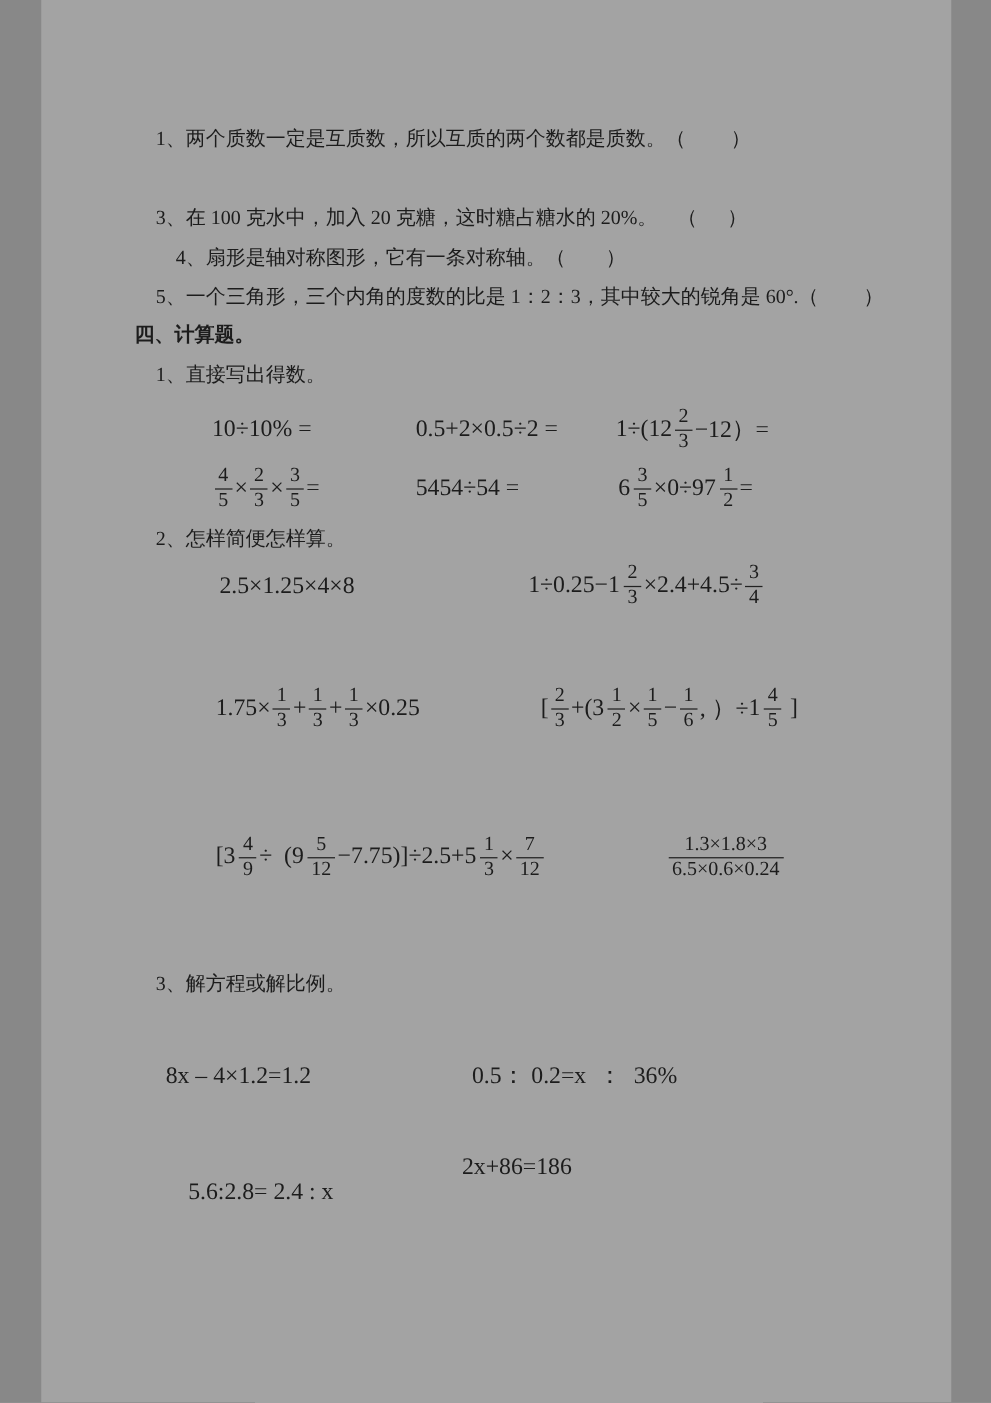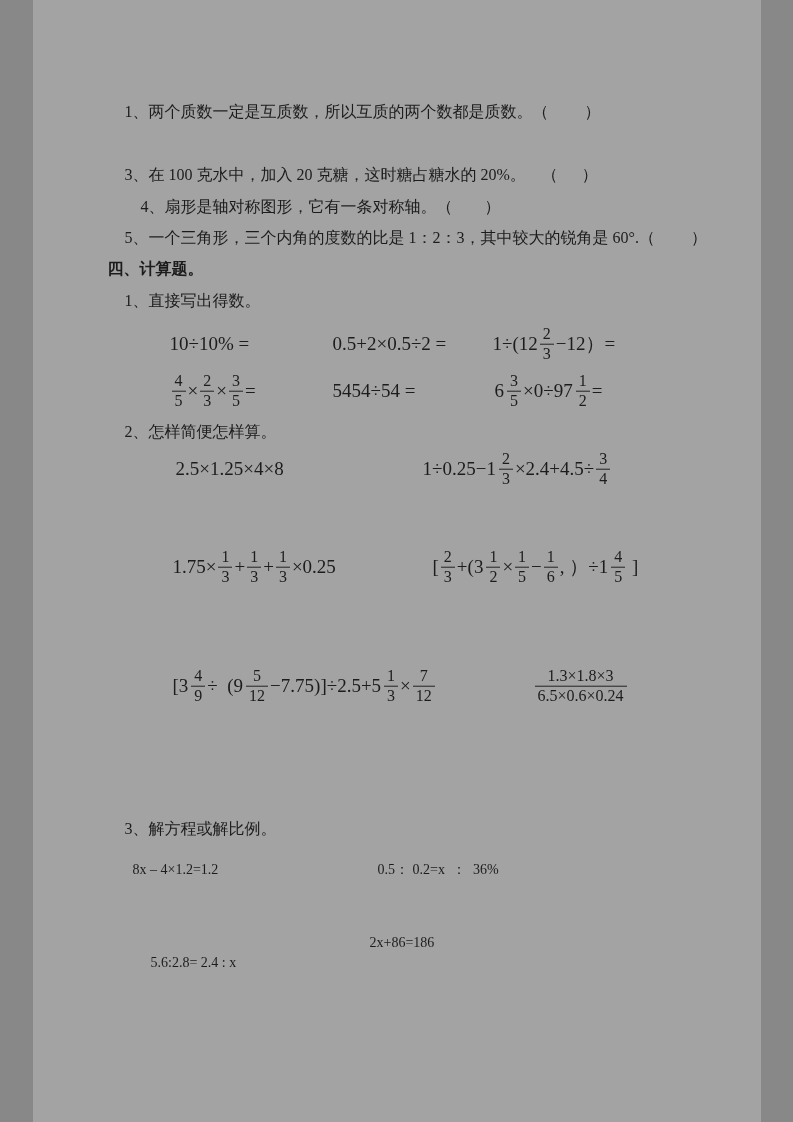--- a/index.html
+++ b/index.html
@@ -15,23 +15,22 @@
   .line{
     position:absolute;
     white-space:pre;
     font-size:16px;
     line-height:1.2;
   }
   .bold{font-weight:bold;}
   .eq{
     position:absolute;
     white-space:pre;
-    font-size:14px;
+    font-size:19px;
     line-height:1.1;
-    margin-top:11px;
   }
   .expr{
     position:absolute;
     display:flex;
     align-items:center;
     white-space:pre;
     font-size:19px;
     transform:translateY(-50%);
   }
   .expr .mtx{white-space:pre;}
@@ -74,20 +73,20 @@
 
   <div class="expr" style="left:143px;top:469px"><span class="mtx">2.5×1.25×4×8</span></div>
   <div class="expr" style="left:390px;top:469px"><span class="mtx">1÷0.25−</span><span class="whole">1</span><span class="frac"><span class="num">2</span><span class="den">3</span></span><span class="mtx">×2.4+4.5÷</span><span class="frac"><span class="num">3</span><span class="den">4</span></span></div>
 
   <div class="expr" style="left:140px;top:567px"><span class="mtx">1.75×</span><span class="frac"><span class="num">1</span><span class="den">3</span></span><span class="mtx">+</span><span class="frac"><span class="num">1</span><span class="den">3</span></span><span class="mtx">+</span><span class="frac"><span class="num">1</span><span class="den">3</span></span><span class="mtx">×0.25</span></div>
   <div class="expr" style="left:400px;top:567px"><span class="mtx">[</span><span class="frac"><span class="num">2</span><span class="den">3</span></span><span class="mtx">+(</span><span class="whole">3</span><span class="frac"><span class="num">1</span><span class="den">2</span></span><span class="mtx">×</span><span class="frac"><span class="num">1</span><span class="den">5</span></span><span class="mtx">−</span><span class="frac"><span class="num">1</span><span class="den">6</span></span><span class="mtx">, ）÷</span><span class="whole">1</span><span class="frac"><span class="num">4</span><span class="den">5</span></span><span class="mtx"> ]</span></div>
 
   <div class="expr" style="left:140px;top:686px"><span class="mtx">[</span><span class="whole">3</span><span class="frac"><span class="num">4</span><span class="den">9</span></span><span class="mtx">÷  (</span><span class="whole">9</span><span class="frac"><span class="num">5</span><span class="den">12</span></span><span class="mtx">−7.75)]÷2.5+</span><span class="whole">5</span><span class="frac"><span class="num">1</span><span class="den">3</span></span><span class="mtx">×</span><span class="frac"><span class="num">7</span><span class="den">12</span></span></div>
   <div class="expr" style="left:500px;top:686px"><span class="frac"><span class="num">1.3×1.8×3</span><span class="den">6.5×0.6×0.24</span></span></div>
 
-  <div class="line" style="left:92px;top:819px">3、解方程或解比例。</div>
+  <div class="line" style="left:92px;top:778px">3、解方程或解比例。</div>
 
   <div class="eq" style="left:100px;top:851px">8x – 4×1.2=1.2</div>
   <div class="eq" style="left:345px;top:851px">0.5： 0.2=x  ：  36%</div>
   <div class="eq" style="left:118px;top:944px">5.6:2.8= 2.4 : x</div>
   <div class="eq" style="left:337px;top:924px">2x+86=186</div>
 
 </div>
 
 </body></html>

